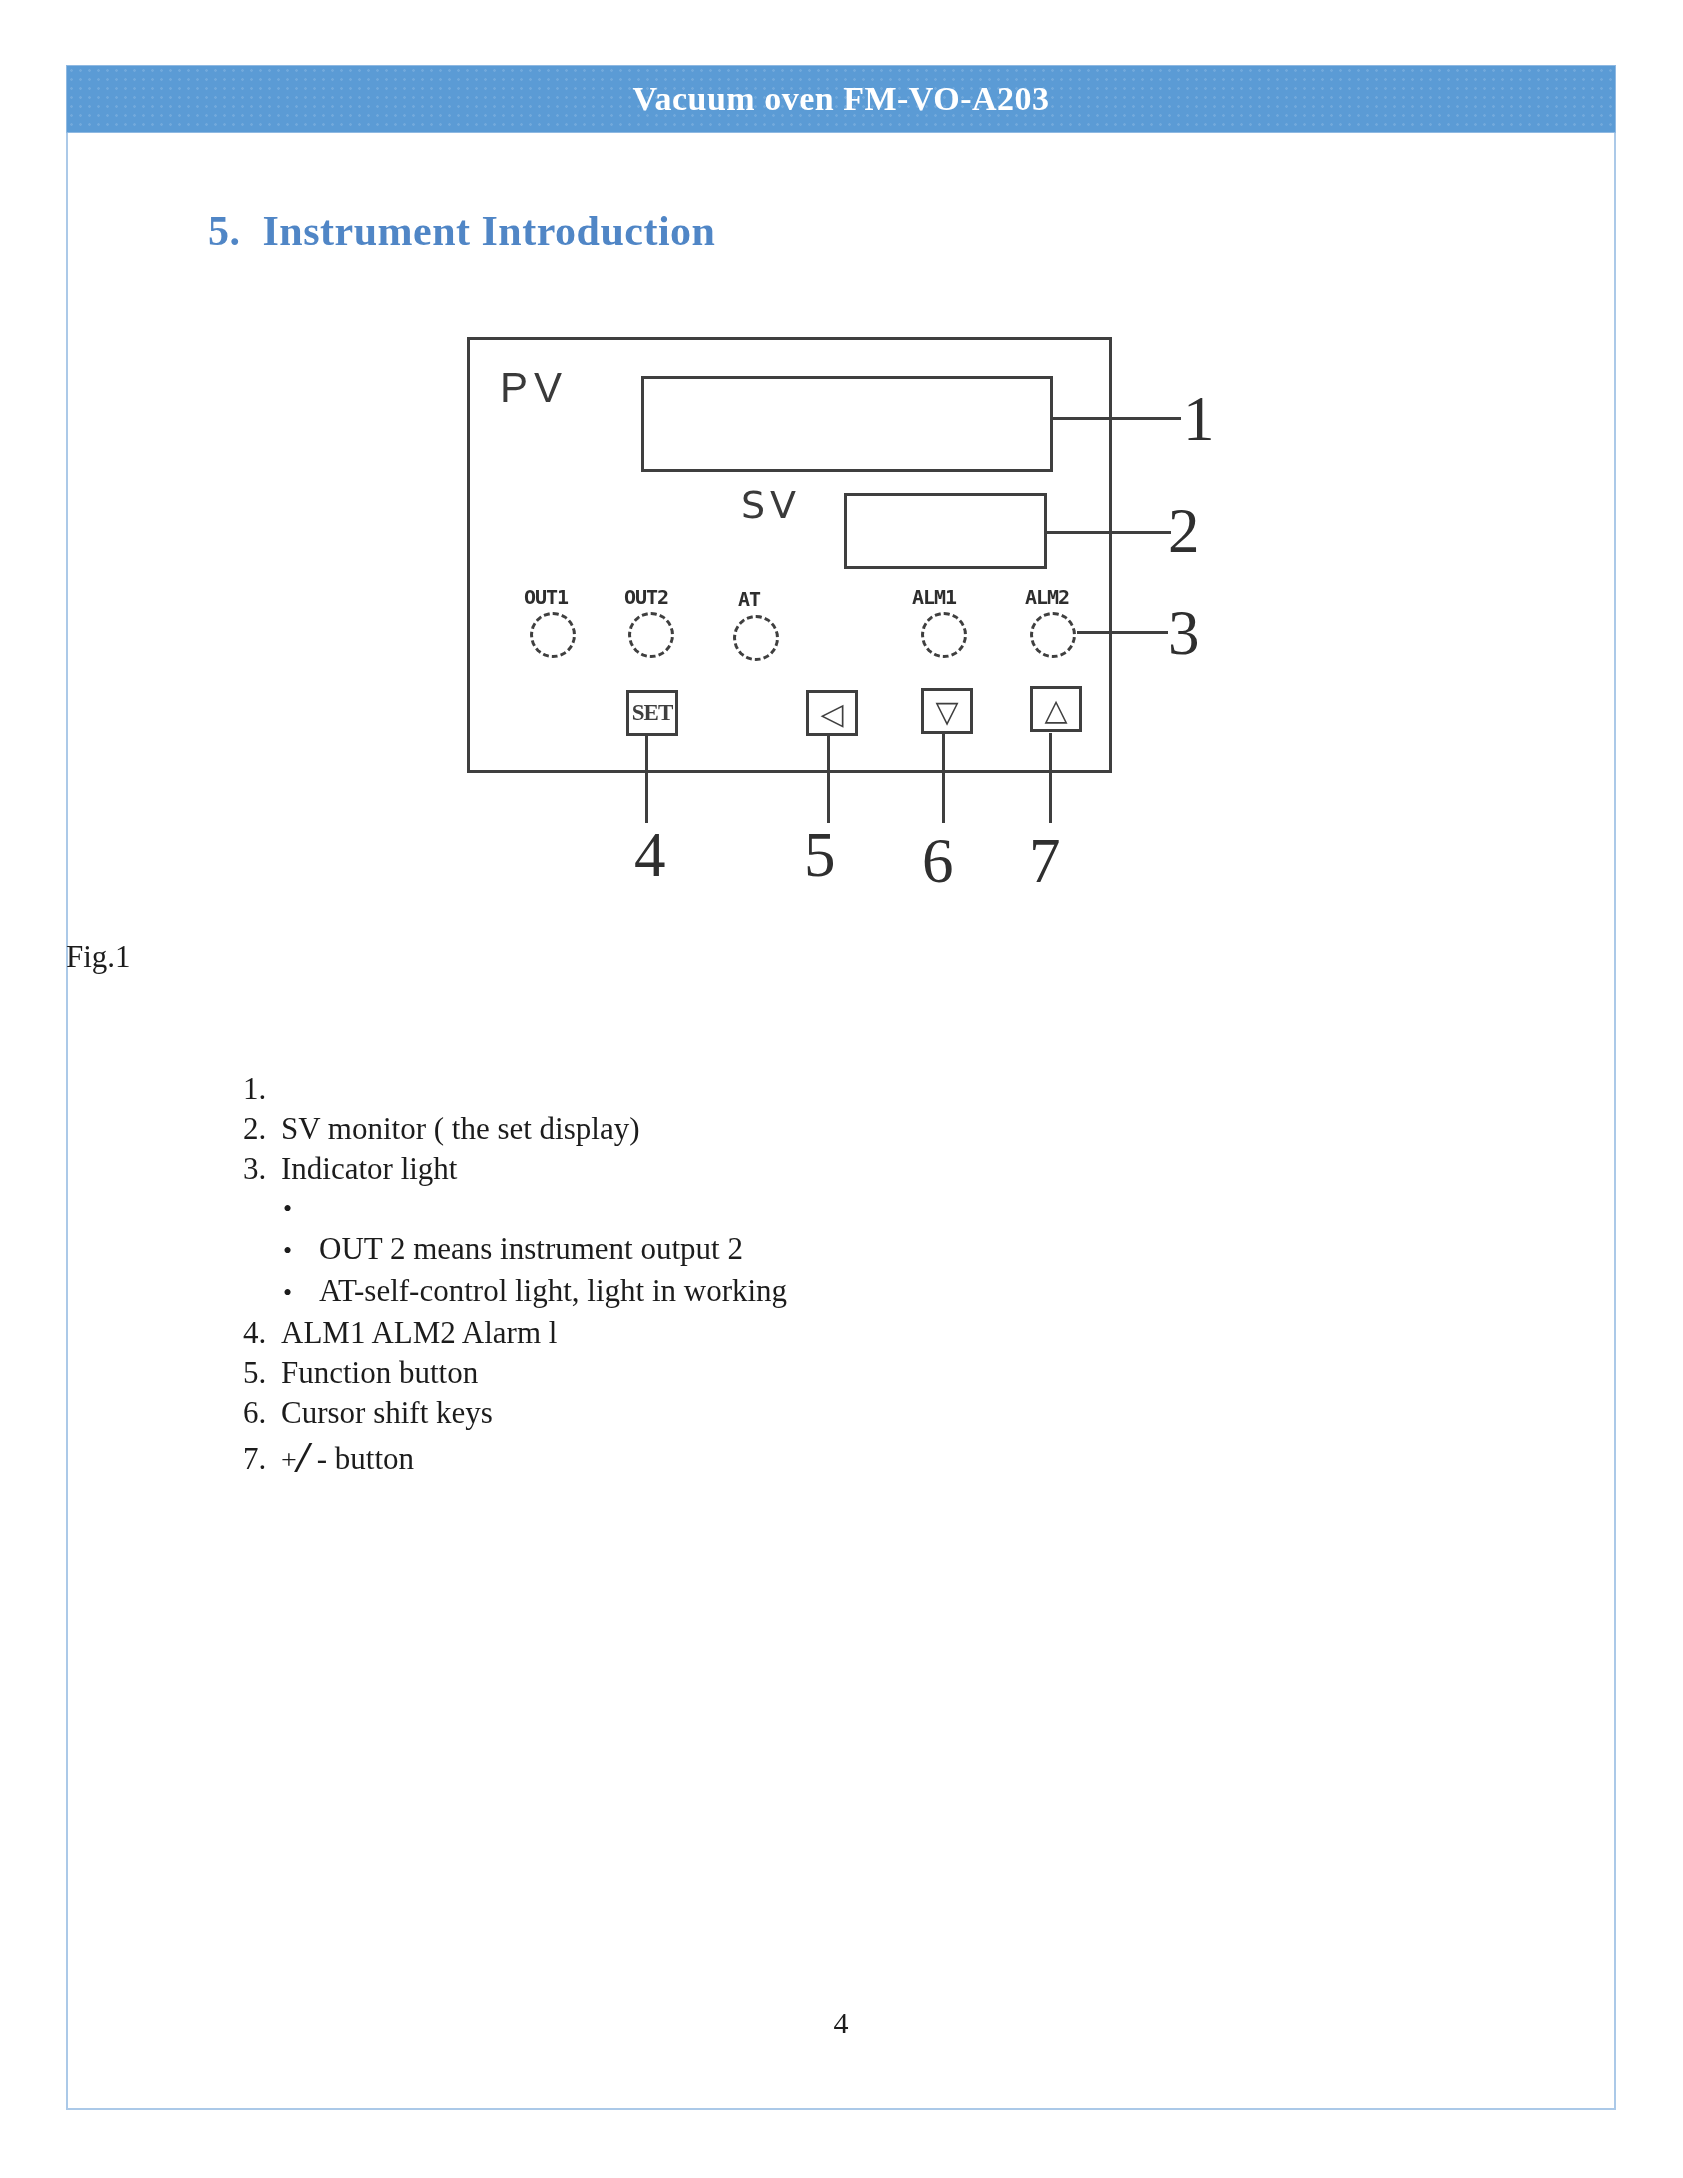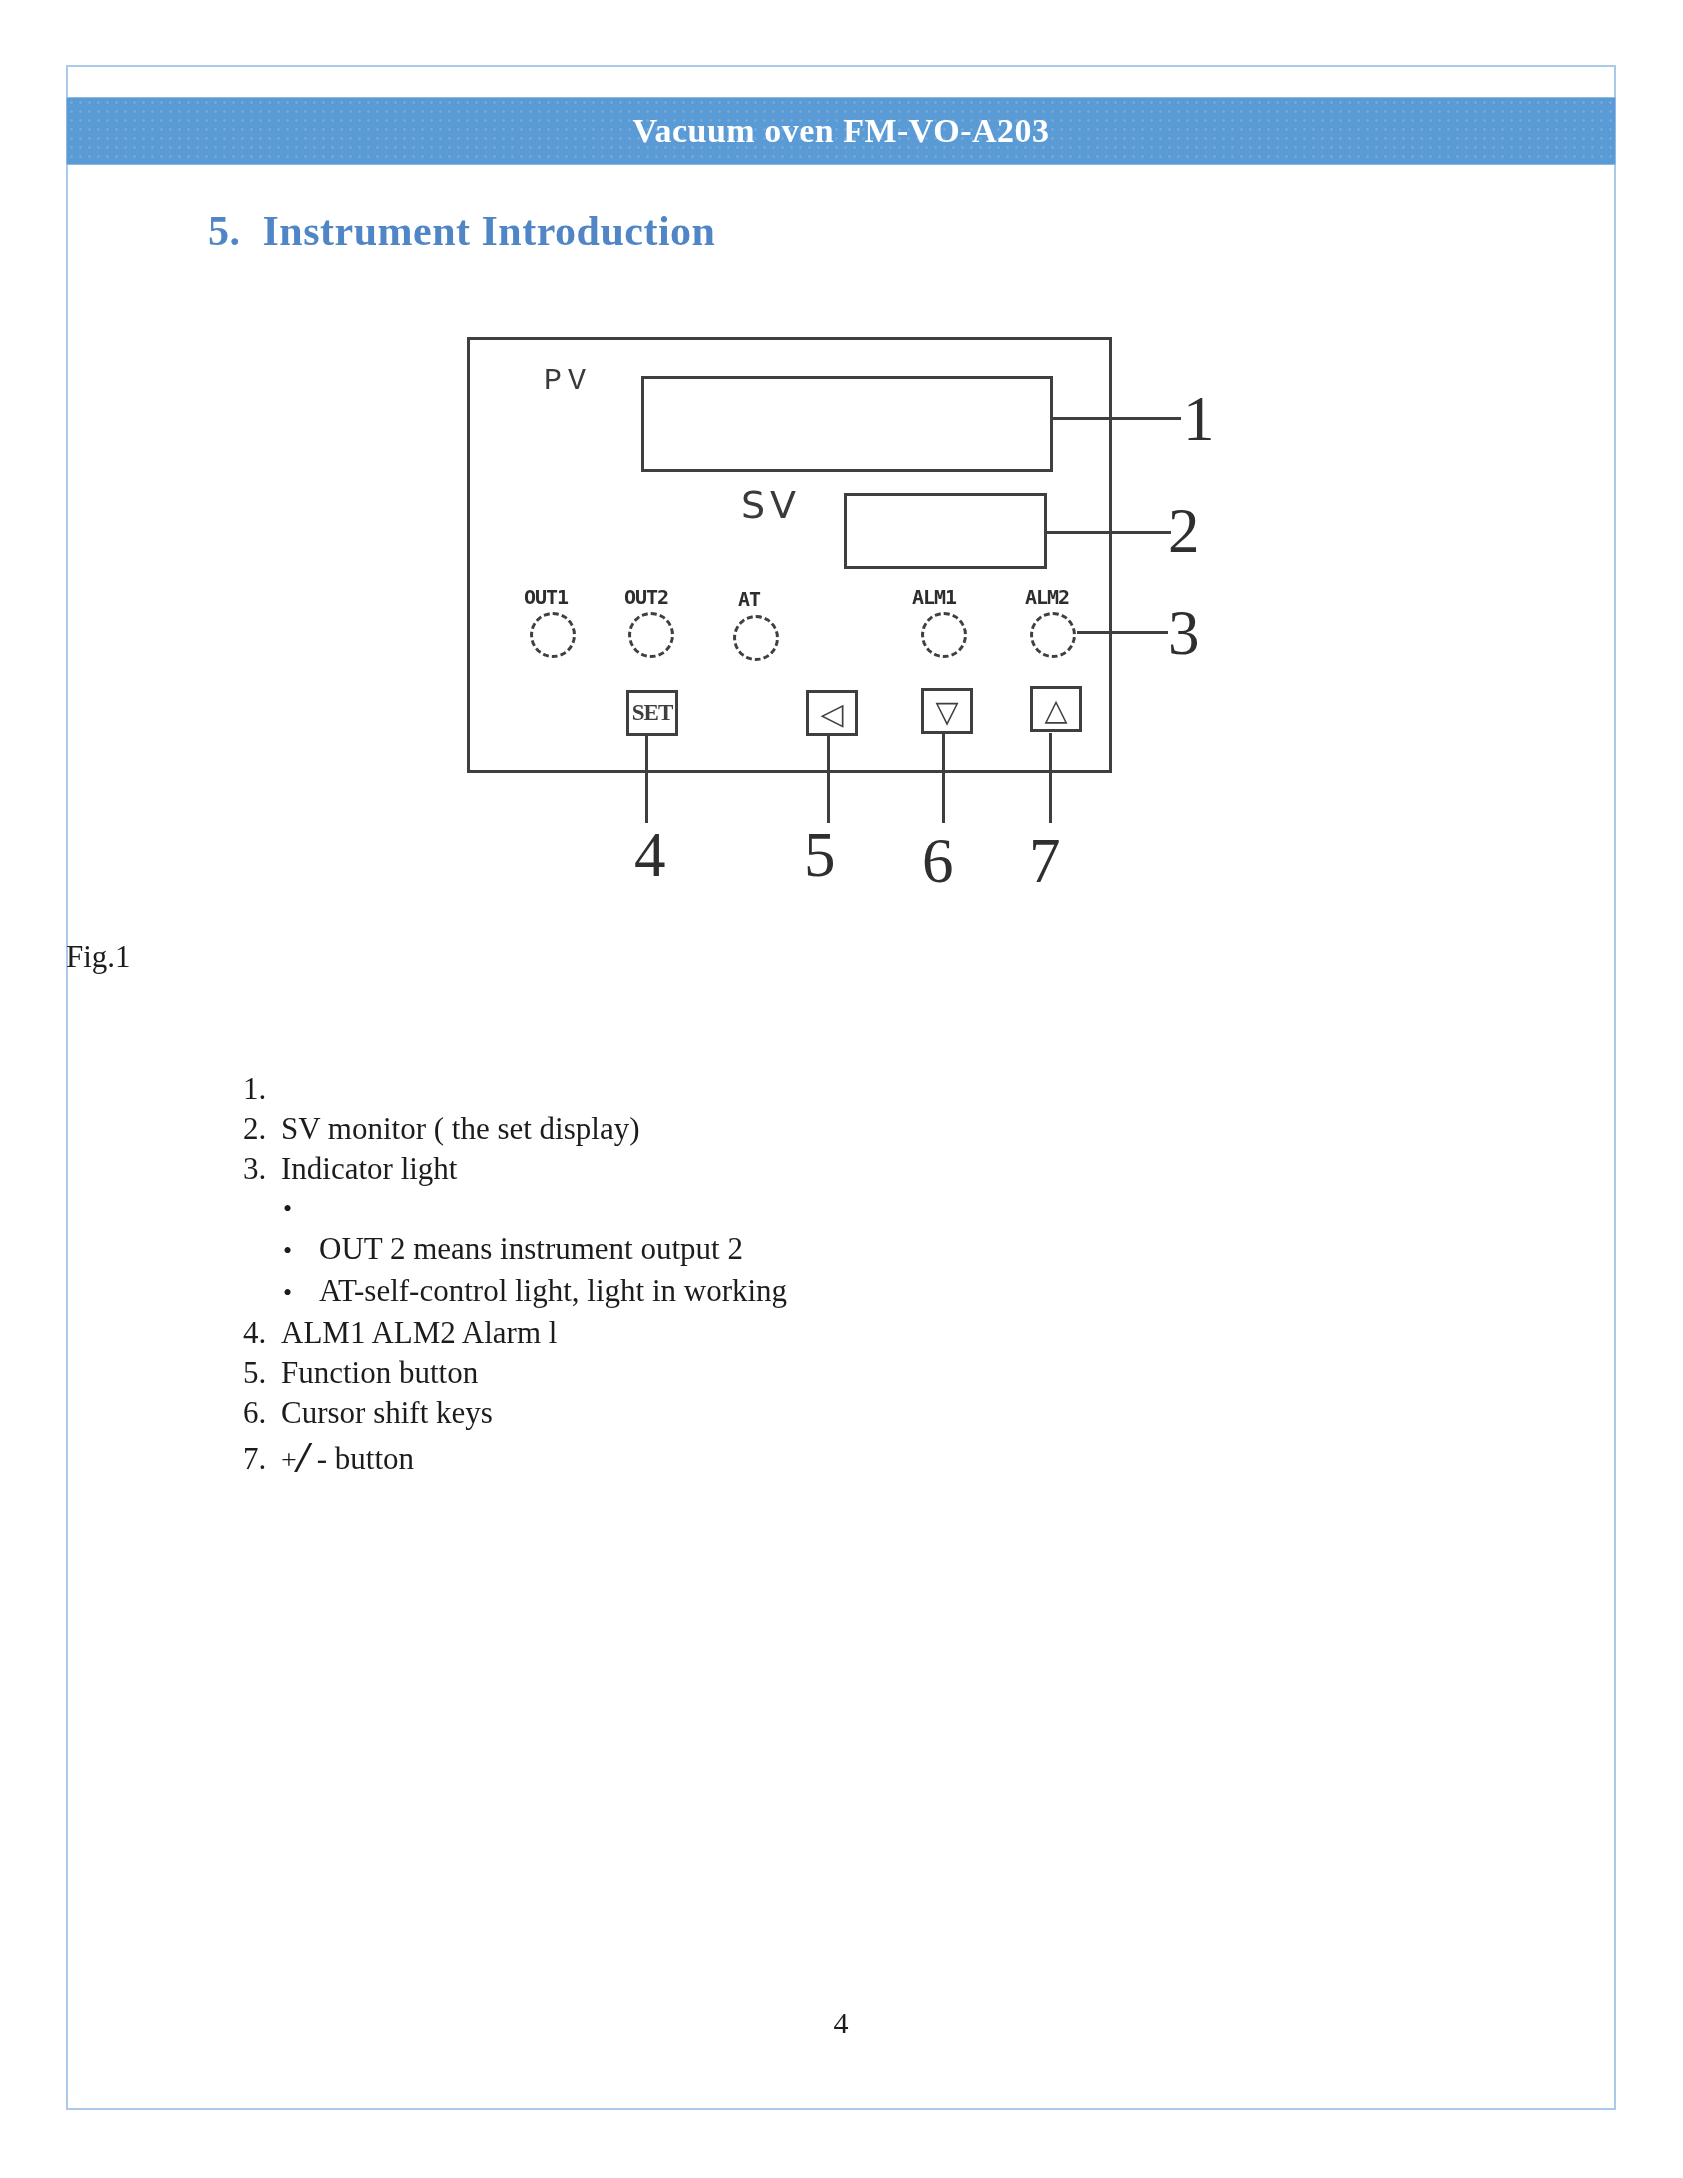--- a/index.html
+++ b/index.html
@@ -7,40 +7,40 @@
           font-family:"Liberation Serif", serif;color:#1c1c1c;}
 
   
   .frame{position:absolute;left:66px;top:65px;width:1550px;height:2045px;
          border:2px solid #abc9e8;box-sizing:border-box;background:#ffffff;}
 
   
   .topbar{position:absolute;left:66px;top:65px;width:1550px;height:68px;background:#5b9bd5;
           background-image:radial-gradient(rgba(255,255,255,0.14) 1px, transparent 1.6px);
           background-size:9px 9px;border:1px solid #8fb9e2;box-sizing:border-box;
-          display:flex;align-items:center;justify-content:center;margin-top:32px;}
+          display:flex;align-items:center;justify-content:center;}
   .topbar .title{font-family:"Liberation Serif", serif;font-weight:bold;font-size:34px;
                  color:#ffffff;letter-spacing:0.5px;}
 
   
   .section-heading{position:absolute;left:193px;top:192px;margin:15px;
                    font-family:"Liberation Serif", serif;font-weight:bold;font-size:42px;
                    color:#5086c6;letter-spacing:0.5px;}
   .section-heading .sec-num{margin-right:22px;}
 
   
   .fig *{box-sizing:border-box;}
   .panel{position:absolute;left:467px;top:337px;width:645px;height:436px;
          border:3px solid #3f3f3f;}
   .pv-display{position:absolute;left:641px;top:376px;width:412px;height:96px;
               border:3px solid #3f3f3f;background:#fff;}
   .sv-display{position:absolute;left:844px;top:493px;width:203px;height:76px;
               border:3px solid #3f3f3f;background:#fff;}
-  .pv-label{position:absolute;left:544px;top:364px;font-family:Liberation Mono, monospace;
-            font-size:30px;color:#3a3a3a;letter-spacing:6px;}
+  .pv-label{position:absolute;left:500px;top:364px;font-family:Liberation Sans, sans-serif;
+            font-size:42px;color:#3a3a3a;letter-spacing:6px;}
   .sv-label{position:absolute;left:741px;top:483px;font-family:"DejaVu Sans", sans-serif;
             font-size:38px;color:#3a3a3a;letter-spacing:5px;}
 
   .ind-label{position:absolute;font-family:"DejaVu Sans Mono", monospace;font-weight:bold;
              font-size:20px;color:#2e2e2e;letter-spacing:-1px;}
   .lbl-out1{left:524px;top:585px;} .lbl-out2{left:624px;top:585px;} .lbl-at{left:738px;top:587px;}
   .lbl-alm1{left:912px;top:585px;text-align:right;} .lbl-alm2{left:1025px;top:585px;}
 
   .ind-circle{position:absolute;width:46px;height:46px;border:3px dashed #3f3f3f;border-radius:50%;}
   .cir-out1{left:530px;top:612px;} .cir-out2{left:628px;top:612px;} .cir-at{left:733px;top:615px;}

